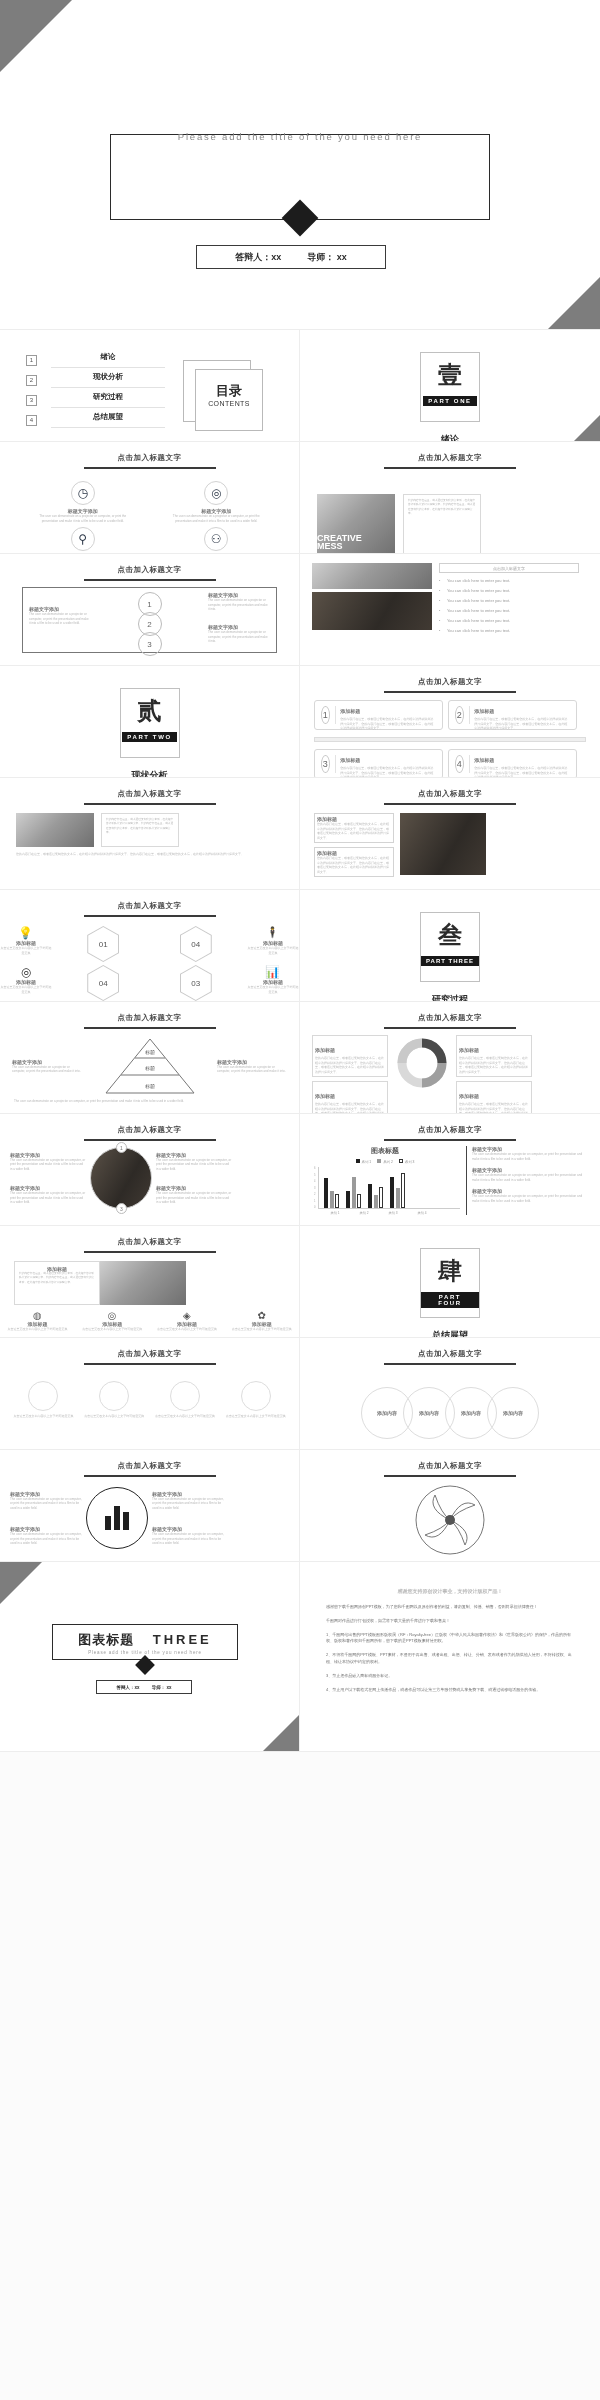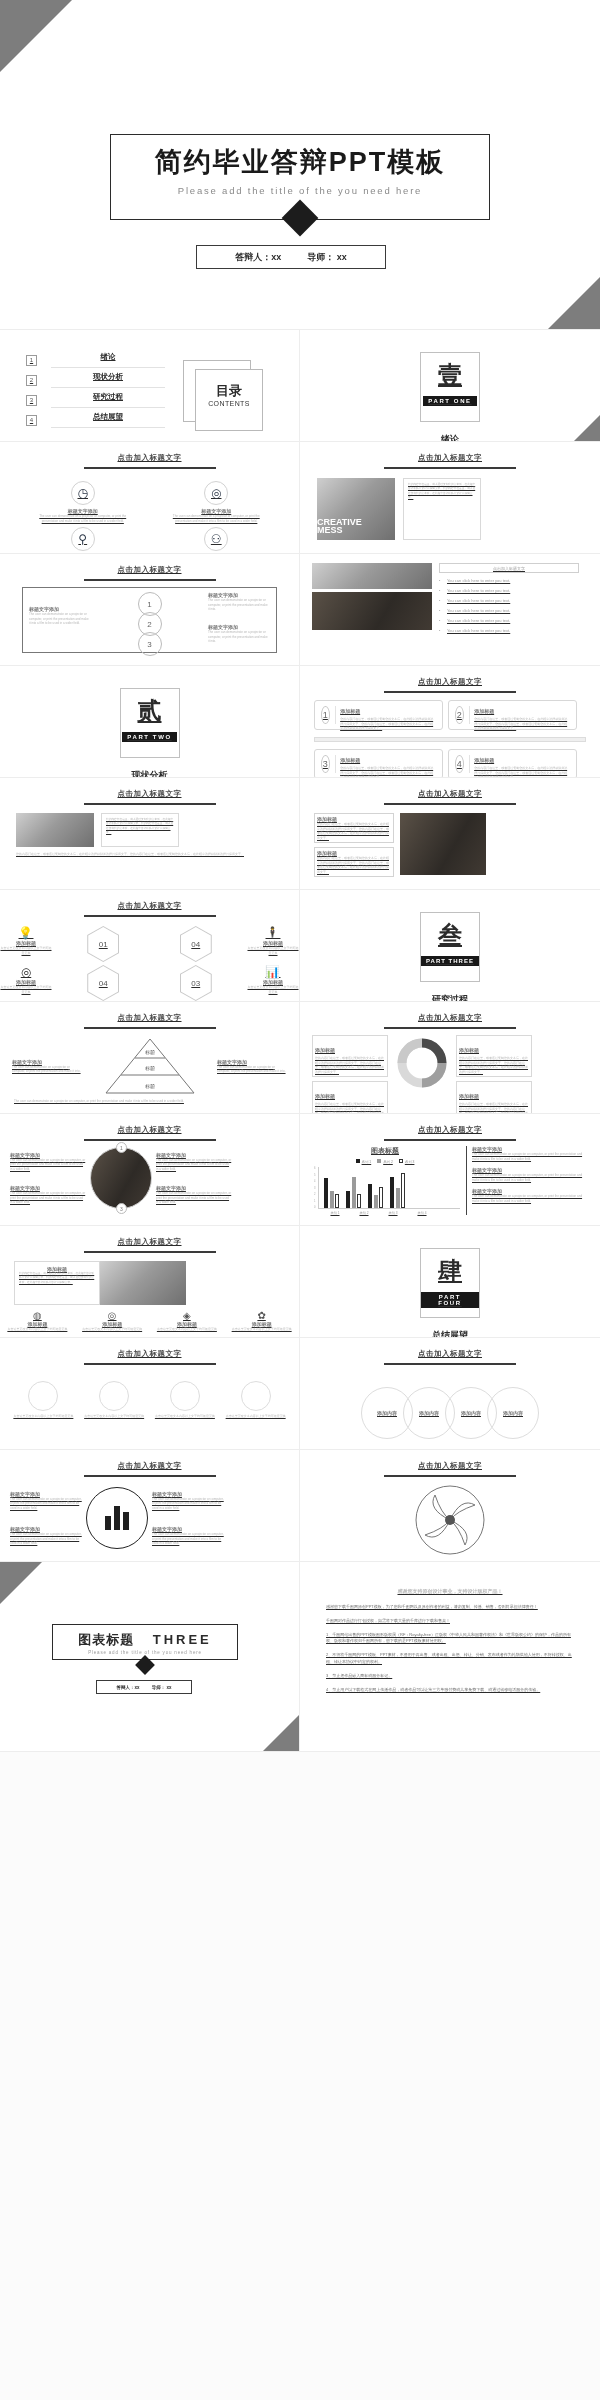--- a/index.html
+++ b/index.html
@@ -6,21 +6,21 @@
   body {
     width:600px; height:2400px; background:#fbfbfb;
     font-family:"Liberation Sans","DejaVu Sans",sans-serif;
     color:#2b2b2b; overflow:hidden;
   }
   .deck { width:600px; position:relative; }
   
   .slide { background:#fff; position:relative; overflow:hidden;
            border-bottom:1px solid #ededed; }
   .full  { width:600px; }
-  .half  { width:300px; float:left; border-right:1px solid #ededed;text-decoration:underline; }
+  .half  { width:300px; float:left; border-right:1px solid #ededed; }
   .half.r{ border-right:none; }
   .row   { width:600px; overflow:hidden; }
 
   
   .tri-tl{ position:absolute; top:0; left:0; width:0; height:0;
            border-top:72px solid #7d7d7d; border-right:72px solid transparent; }
   .tri-br{ position:absolute; bottom:0; right:0; width:0; height:0;
            border-bottom:52px solid #7d7d7d; border-left:52px solid transparent; }
 
   
@@ -141,21 +141,20 @@
 </style>
 </head>
 <body>
 
 <div class="deck">
 
   <div class="slide full cover">
     <div class="tri-tl"></div>
     <div class="tri-br"></div>
     <div class="cover-box">
-      <div class="cover-title">简约毕业答辩PPT模板</div>
       <div class="cover-sub">Please add the title of the you need here</div>
     </div>
     <div class="diamond"></div>
     <div class="cover-meta">
       <span>答辩人：xx</span>
       <span>导师： xx</span>
     </div>
   </div>
 
   <div class="row">
@@ -227,21 +226,21 @@
 
         </div>
       </div>
     </div>
 
     <div class="slide half r" style="height:112px">
       <div class="s-head">
           <div class="t">点击加入标题文字</div>
           <div class="rule"></div>
         </div>
-      <div style="display:flex;gap:8px;padding:9px 17px 0">
+      <div style="display:flex;gap:8px;padding:25px 17px 0">
         <div class="ph" style="width:78px;height:62px">
           <div class="cm">CREATIVE MESS</div>
         </div>
         <div class="txtblk" style="width:78px;height:62px;overflow:hidden">
           <p>您的内容打在这里，或者通过复制您的文本后，在此框中选择粘贴并选择只保留文字。您的内容打在这里，或者通过复制您的文本后，在此框中选择粘贴并选择只保留文字。</p>
         </div>
       </div>
     </div>
   </div>
 

